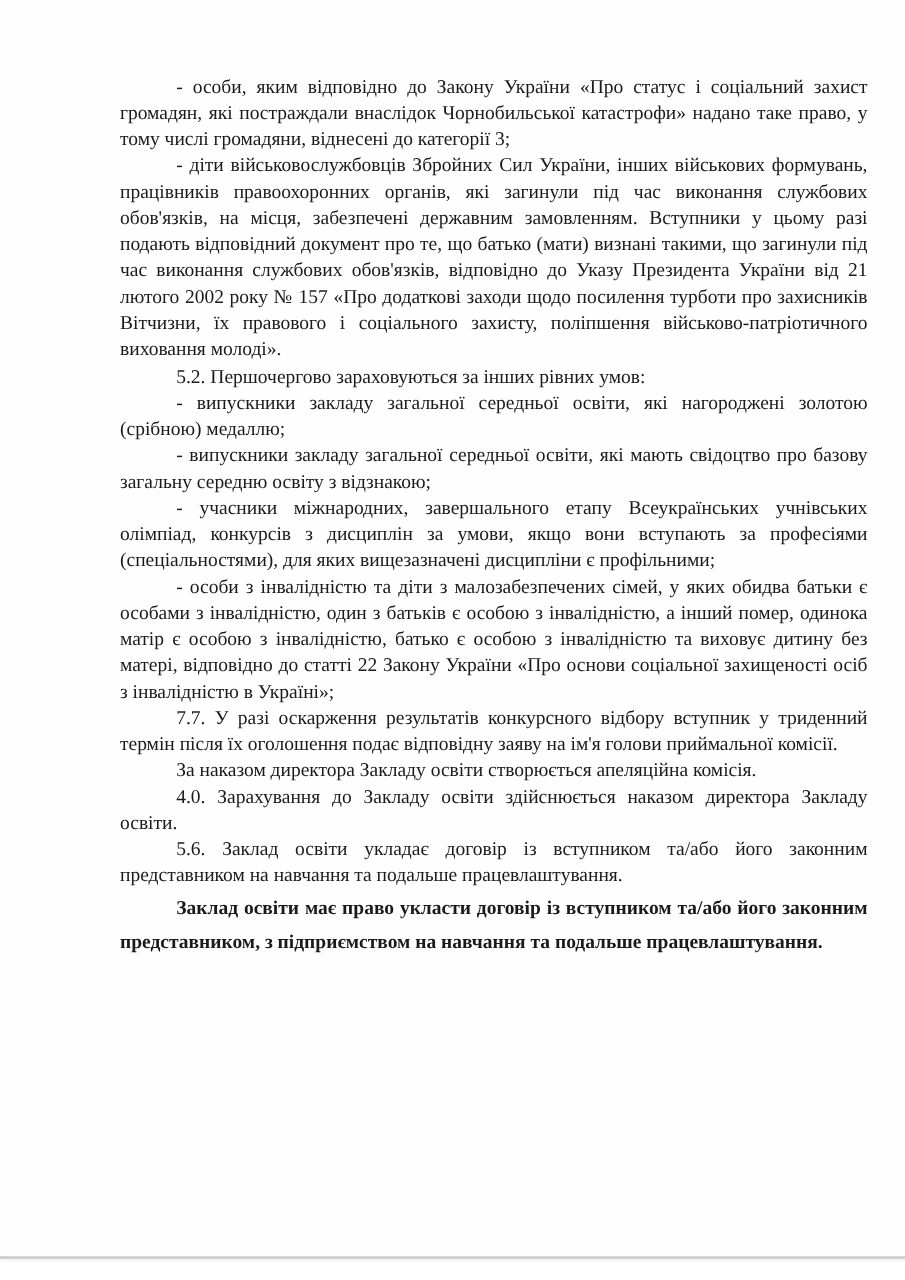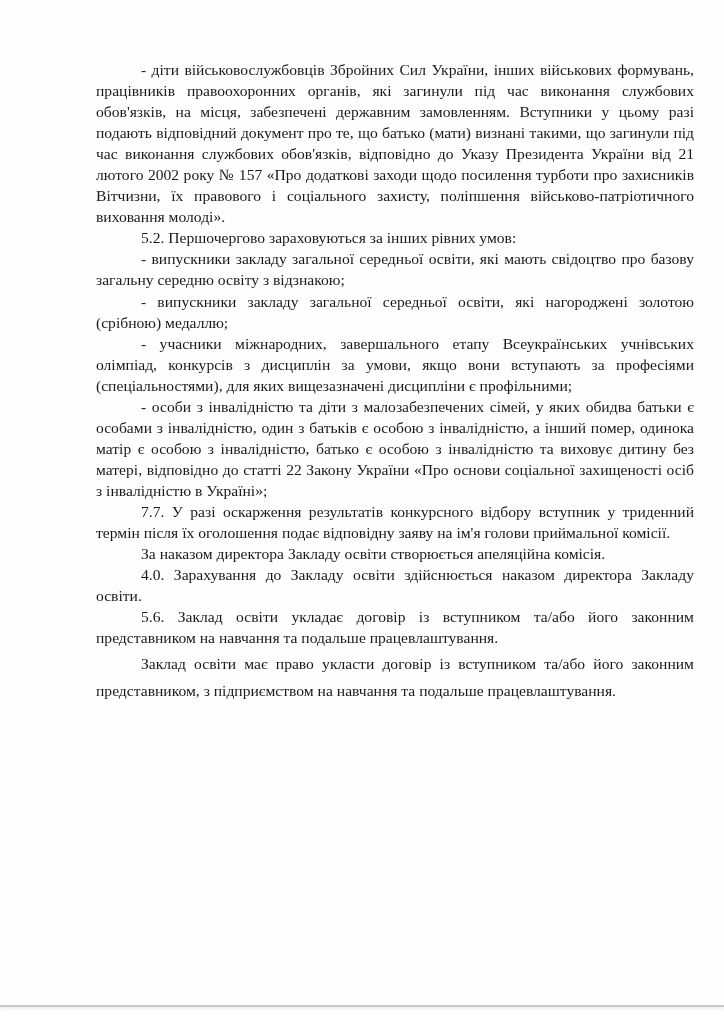--- a/index.html
+++ b/index.html
@@ -36,31 +36,33 @@
     margin: 0;
     text-indent: 45px;
     text-align: justify;
     line-height: 21.05px;
   }
   .p.spaced {
     line-height: 27px;
   }
   .p.spaced-first {
     margin-top: 2px;
+    font-weight: bold;
   }
 </style>
 </head>
 <body>
 
 <div class="page">
   <div class="text-block">
+    <p class="p">- особи, яким відповідно до Закону України «Про статус і соціальний захист громадян, які постраждали внаслідок Чорнобильської катастрофи» надано таке право, у тому числі громадяни, віднесені до категорії 3;</p>
     <p class="p">- діти військовослужбовців Збройних Сил України, інших військових формувань, працівників правоохоронних органів, які загинули під час виконання службових обов'язків, на місця, забезпечені державним замовленням. Вступники у цьому разі подають відповідний документ про те, що батько (мати) визнані такими, що загинули під час виконання службових обов'язків, відповідно до Указу Президента України від 21 лютого 2002 року № 157 «Про додаткові заходи щодо посилення турботи про захисників Вітчизни, їх правового і соціального захисту, поліпшення військово-патріотичного виховання молоді».</p>
     <p class="p">5.2. Першочергово зараховуються за інших рівних умов:</p>
+    <p class="p">- випускники закладу загальної середньої освіти, які нагороджені золотою (срібною) медаллю;</p>
     <p class="p">- випускники закладу загальної середньої освіти, які мають свідоцтво про базову загальну середню освіту з відзнакою;</p>
-    <p class="p">- випускники закладу загальної середньої освіти, які нагороджені золотою (срібною) медаллю;</p>
     <p class="p">- учасники міжнародних, завершального етапу Всеукраїнських учнівських олімпіад, конкурсів з дисциплін за умови, якщо вони вступають за професіями (спеціальностями), для яких вищезазначені дисципліни є профільними;</p>
     <p class="p">- особи з інвалідністю та діти з малозабезпечених сімей, у яких обидва батьки є особами з інвалідністю, один з батьків є особою з інвалідністю, а інший помер, одинока матір є особою з інвалідністю, батько є особою з інвалідністю та виховує дитину без матері, відповідно до статті 22 Закону України «Про основи соціальної захищеності осіб з інвалідністю в Україні»;</p>
     <p class="p">7.7. У разі оскарження результатів конкурсного відбору вступник у триденний термін після їх оголошення подає відповідну заяву на ім'я голови приймальної комісії.</p>
     <p class="p">За наказом директора Закладу освіти створюється апеляційна комісія.</p>
     <p class="p">4.0. Зарахування до Закладу освіти здійснюється наказом директора Закладу освіти.</p>
     <p class="p">5.6. Заклад освіти укладає договір із вступником та/або його законним представником на навчання та подальше працевлаштування.</p>
     <p class="p spaced spaced-first">Заклад освіти має право укласти договір із вступником та/або його законним представником, з підприємством на навчання та подальше працевлаштування.</p>
   </div>
 </div>
 

